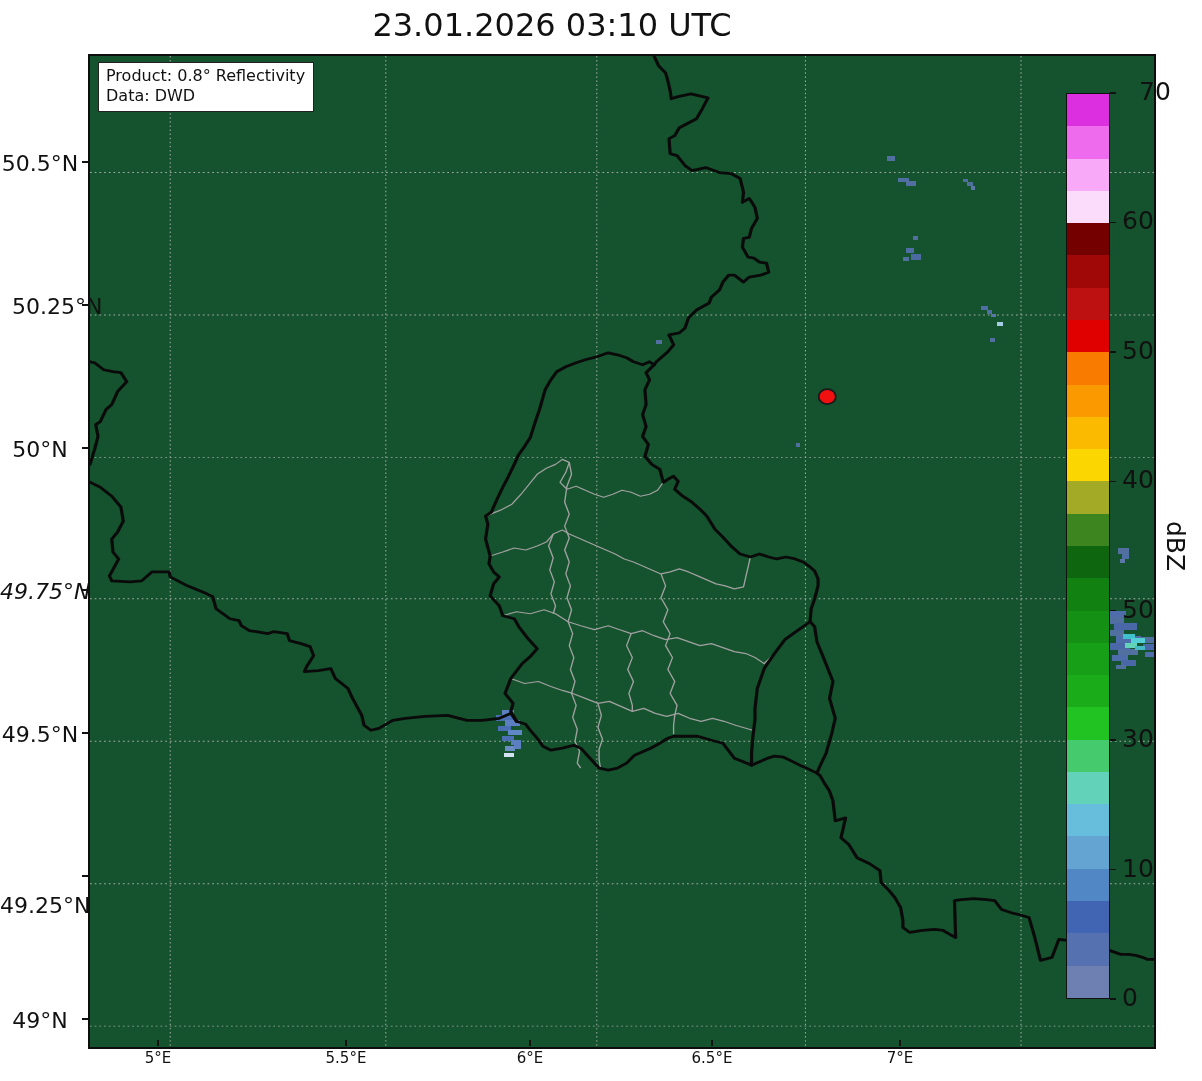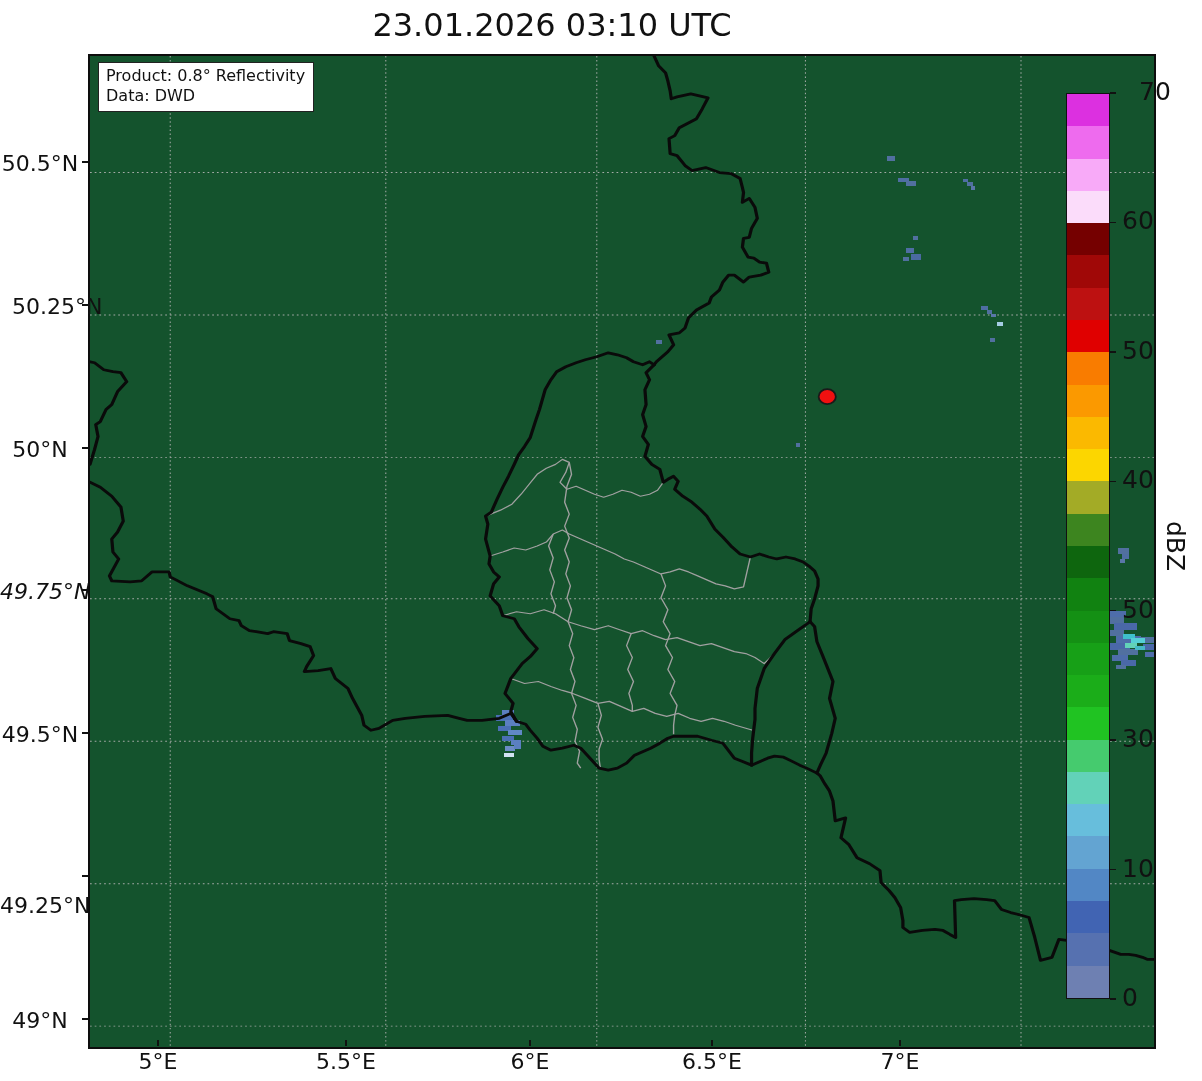--- a/index.html
+++ b/index.html
@@ -5,21 +5,21 @@
   html,body{margin:0;padding:0;background:#ffffff;}
   .canvas{position:relative;width:1202px;height:1081px;background:#ffffff;overflow:hidden;
           font-family:"DejaVu Sans","Liberation Sans",sans-serif;color:#111;}
   .title{position:absolute;left:88px;top:6px;width:928px;text-align:center;
          font-size:32px;color:#111;white-space:nowrap;}
   .plot{position:absolute;left:88px;top:54px;width:1068px;height:995px;
         border:2px solid #0d0d0d;box-sizing:border-box;background:#14532d;}
   .plot svg{position:absolute;left:0;top:0;width:100%;height:100%;}
   .product-box{position:absolute;left:8px;top:6px;background:#ffffff;border:1.2px solid #222;
                padding:3px 8px 4px 7px;font-size:16px;line-height:1.28;white-space:nowrap;z-index:5;}
-  .xtick-label{position:absolute;transform:translateX(-50%);font-size:22px;white-space:nowrap;}
+  .xtick-label{position:absolute;transform:translateX(-50%);font-size:15px;white-space:nowrap;}
   .ytick-label{position:absolute;width:80px;text-align:center;font-size:22px;white-space:nowrap;}
   .tickmark{position:absolute;background:#111;}
   .colorbar{position:absolute;border:1.5px solid #111;box-sizing:border-box;
             display:flex;flex-direction:column;}
   .cb-seg{flex:1 1 auto;}
   .cb-tick-label{position:absolute;font-size:25px;white-space:nowrap;}
   .cb-label{position:absolute;font-size:25px;writing-mode:vertical-rl;transform:translateY(-50%);}
 </style>
 </head>
 <body>

